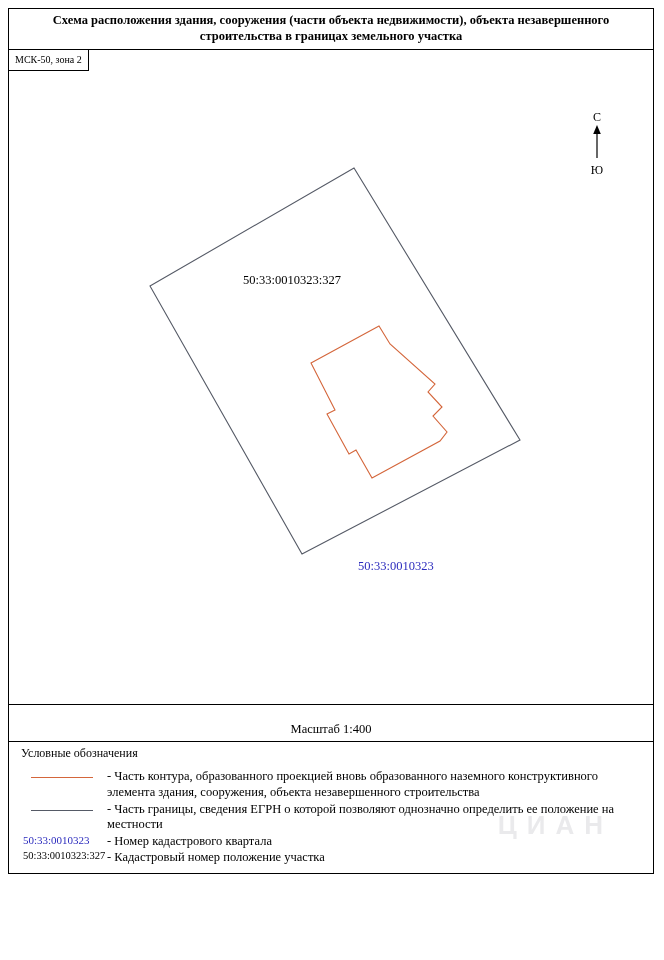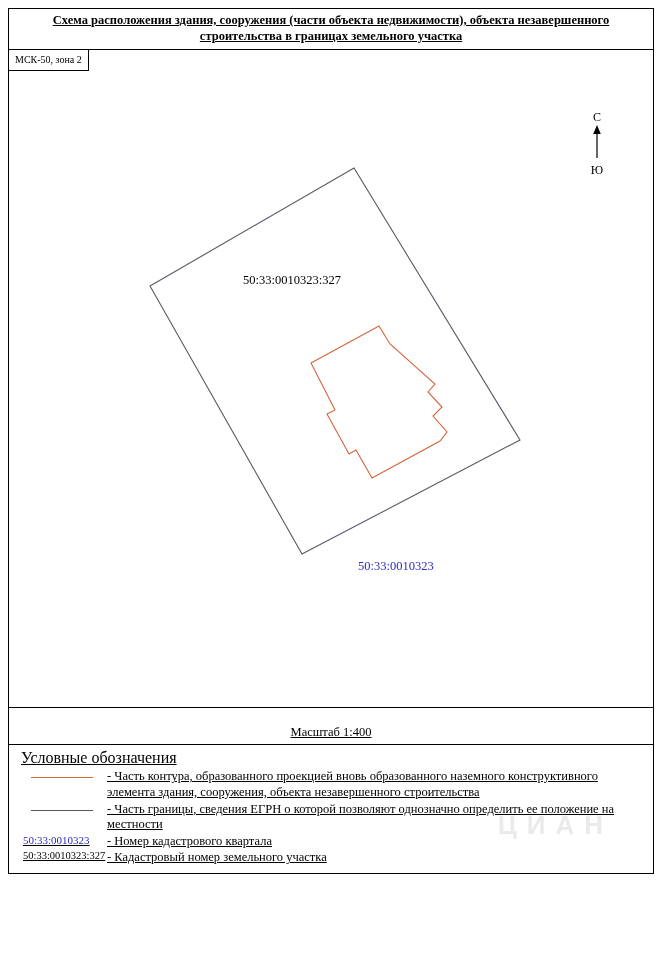--- a/index.html
+++ b/index.html
@@ -18,21 +18,20 @@
   .page {
     position: absolute;
     left: 8px;
     top: 8px;
     width: 646px;
     height: 866px;
     border: 1px solid #000000;
     box-sizing: border-box;
     display: flex;
     flex-direction: column;
-    text-decoration: underline;
   }
   .title-bar {
     border-bottom: 1px solid #000000;
     padding: 4px 14px 5px 14px;
     text-align: center;
     font-weight: bold;
     font-size: 12.5px;
     line-height: 1.25;
   }
   .zone-row {
@@ -92,22 +91,22 @@
     font-size: 12.5px;
     padding: 17px 0 4px 0;
   }
   .legend {
     border-top: 1px solid #000000;
     padding: 4px 0 6px 12px;
     font-size: 12.5px;
     position: relative;
   }
   .legend-title {
-    font-size: 16px;
-    margin-bottom: 2px;
+    font-size: 12px;
+    margin-bottom: 8px;
   }
   .legend-row {
     display: flex;
     align-items: flex-start;
     margin-bottom: 1px;
   }
   .legend-sample {
     flex: 0 0 auto;
     width: 86px;
     padding-top: 8px;
@@ -203,19 +202,19 @@
       <div class="legend-text">- Часть границы, сведения ЕГРН о которой позволяют однозначно определить ее положение на местности</div>
     </div>
 
     <div class="legend-row">
       <div class="legend-code">50:33:0010323</div>
       <div class="legend-text">- Номер кадастрового квартала</div>
     </div>
 
     <div class="legend-row">
       <div class="legend-code dark">50:33:0010323:327</div>
-      <div class="legend-text">- Кадастровый номер земельного участка</div>
+      <div class="legend-text">- Кадастровый номер положение участка</div>
     </div>
   </div>
 
   <div class="watermark">ЦИАН</div>
 
 </div>
 
 </body></html>

